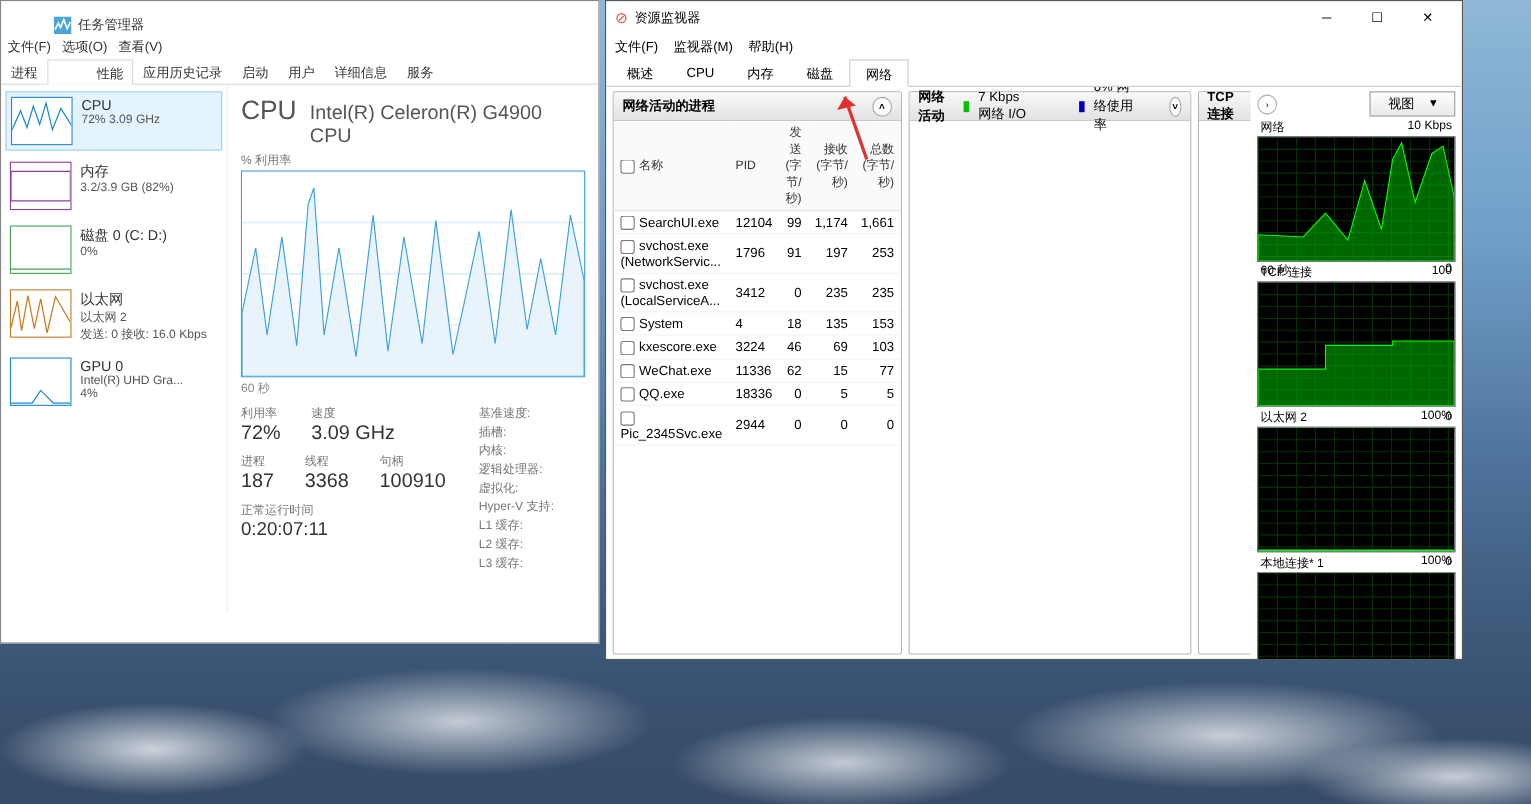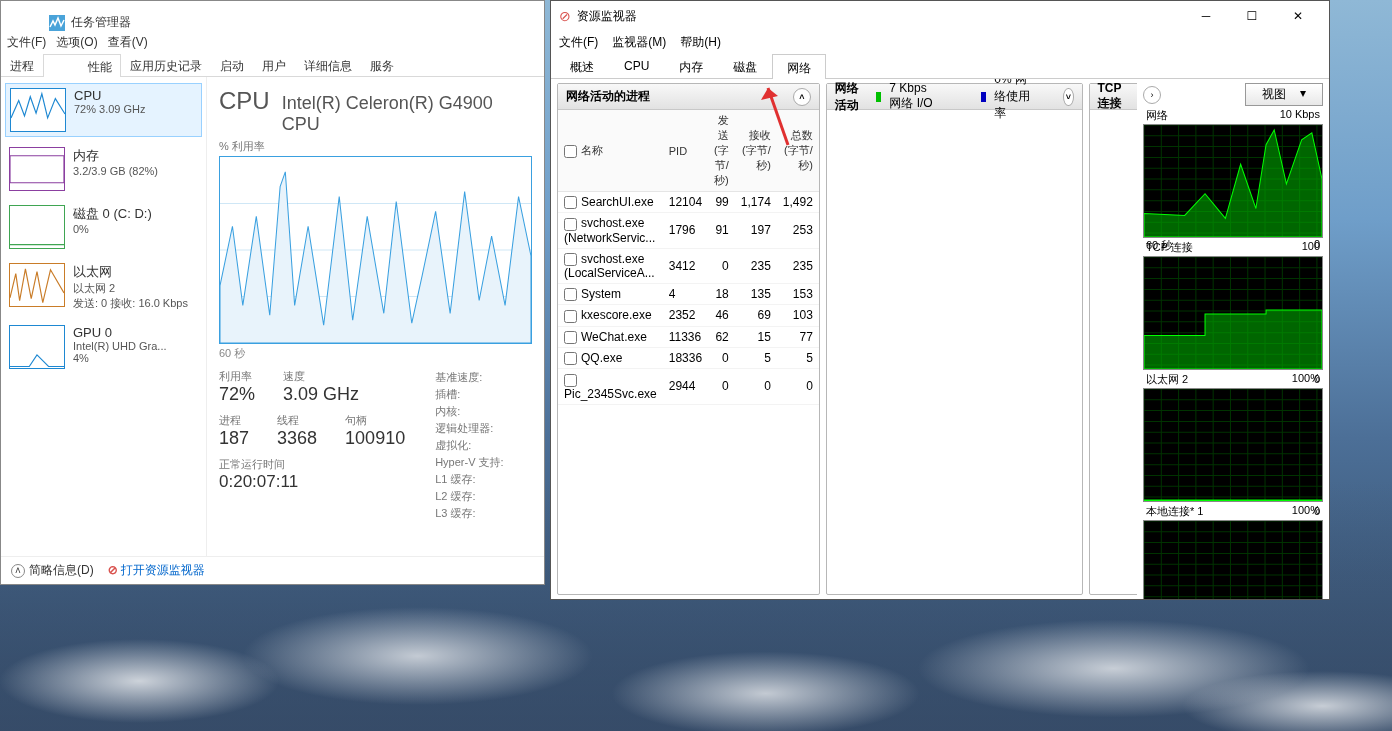--- a/index.html
+++ b/index.html
@@ -249,24 +249,20 @@
               </div>
               <div class="row">
                 <span class="k">L3 缓存:</span>
                 <span>2.0</span>
               </div>
             </div>
         </div>
       </div>
     </div>
   </div>
-  <div class="tm-footer">
-    <span><span class="circ">˄</span><span>简略信息(D)</span></span>
-    <span class="link"><span style="color:#d9534f;font-weight:bold;margin-right:3px">⊘</span><span>打开资源监视器</span></span>
-  </div>
 </div>
 
 <div class="rm">
   <div class="rm-titlebar">
     <span style="color:#d9534f;font-size:14px;margin-right:6px">⊘</span>
     <span>资源监视器</span>
     <span class="spacer"></span>
     <div class="rm-winbtn">─</div>
     <div class="rm-winbtn">☐</div>
     <div class="rm-winbtn">✕</div>
@@ -300,21 +296,21 @@
                 <th class="r">接收(字节/秒)</th>
                 <th class="r">总数(字节/秒)</th>
               </tr>
             </thead>
           <tbody id="proc-tb">
               <tr>
                 <td><input type="checkbox" style="">SearchUI.exe</td>
                 <td>12104</td>
                 <td class="r">99</td>
                 <td class="r">1,174</td>
-                <td class="r">1,492</td>
+                <td class="r">1,661</td>
               </tr>
               <tr>
                 <td><input type="checkbox" style="">svchost.exe (NetworkServic...</td>
                 <td>1796</td>
                 <td class="r">91</td>
                 <td class="r">197</td>
                 <td class="r">253</td>
               </tr>
               <tr>
                 <td><input type="checkbox" style="">svchost.exe (LocalServiceA...</td>
@@ -325,21 +321,21 @@
               </tr>
               <tr>
                 <td><input type="checkbox" style="">System</td>
                 <td>4</td>
                 <td class="r">18</td>
                 <td class="r">135</td>
                 <td class="r">153</td>
               </tr>
               <tr>
                 <td><input type="checkbox" style="">kxescore.exe</td>
-                <td>2352</td>
+                <td>3224</td>
                 <td class="r">46</td>
                 <td class="r">69</td>
                 <td class="r">103</td>
               </tr>
               <tr>
                 <td><input type="checkbox" style="">WeChat.exe</td>
                 <td>11336</td>
                 <td class="r">62</td>
                 <td class="r">15</td>
                 <td class="r">77</td>

